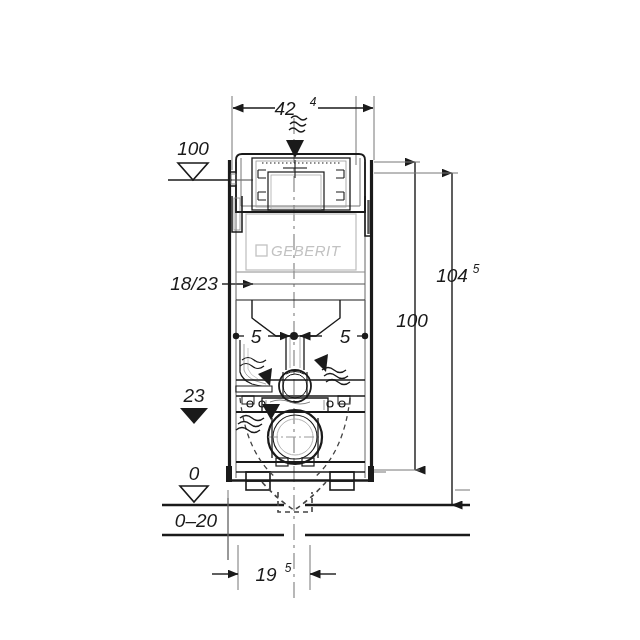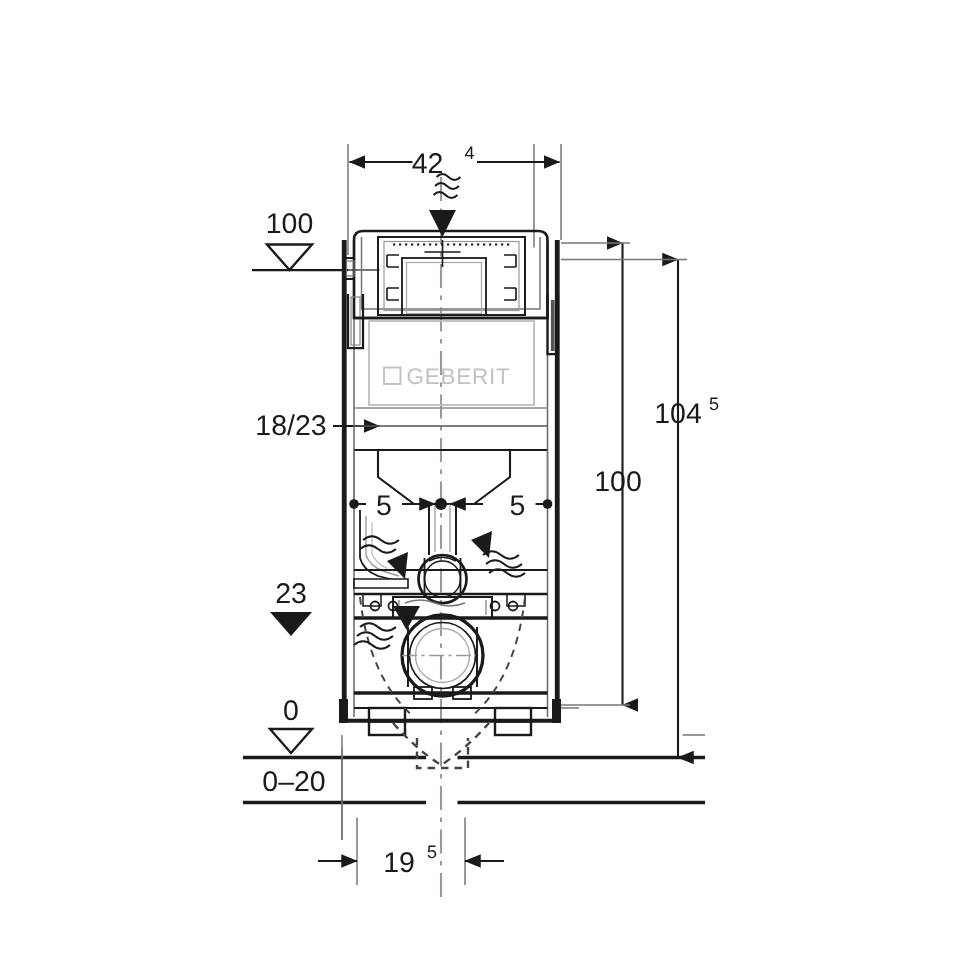--- a/index.html
+++ b/index.html
@@ -7,20 +7,21 @@
     margin: 0; padding: 0;
     background: #ffffff;
     font-family: "Liberation Sans", sans-serif;
   }
   #stage {
     position: relative;
     width: 624px;
     height: 640px;
     background: #ffffff;
     overflow: hidden;
+    font-style: italic;
   }
   #stage svg { display: block; }
   .dimtext {
     font-family: "Liberation Sans", sans-serif;
     font-size: 19px;
     fill: #1a1a1a;
   }
   .dimsup {
     font-family: "Liberation Sans", sans-serif;
     font-size: 12px;

